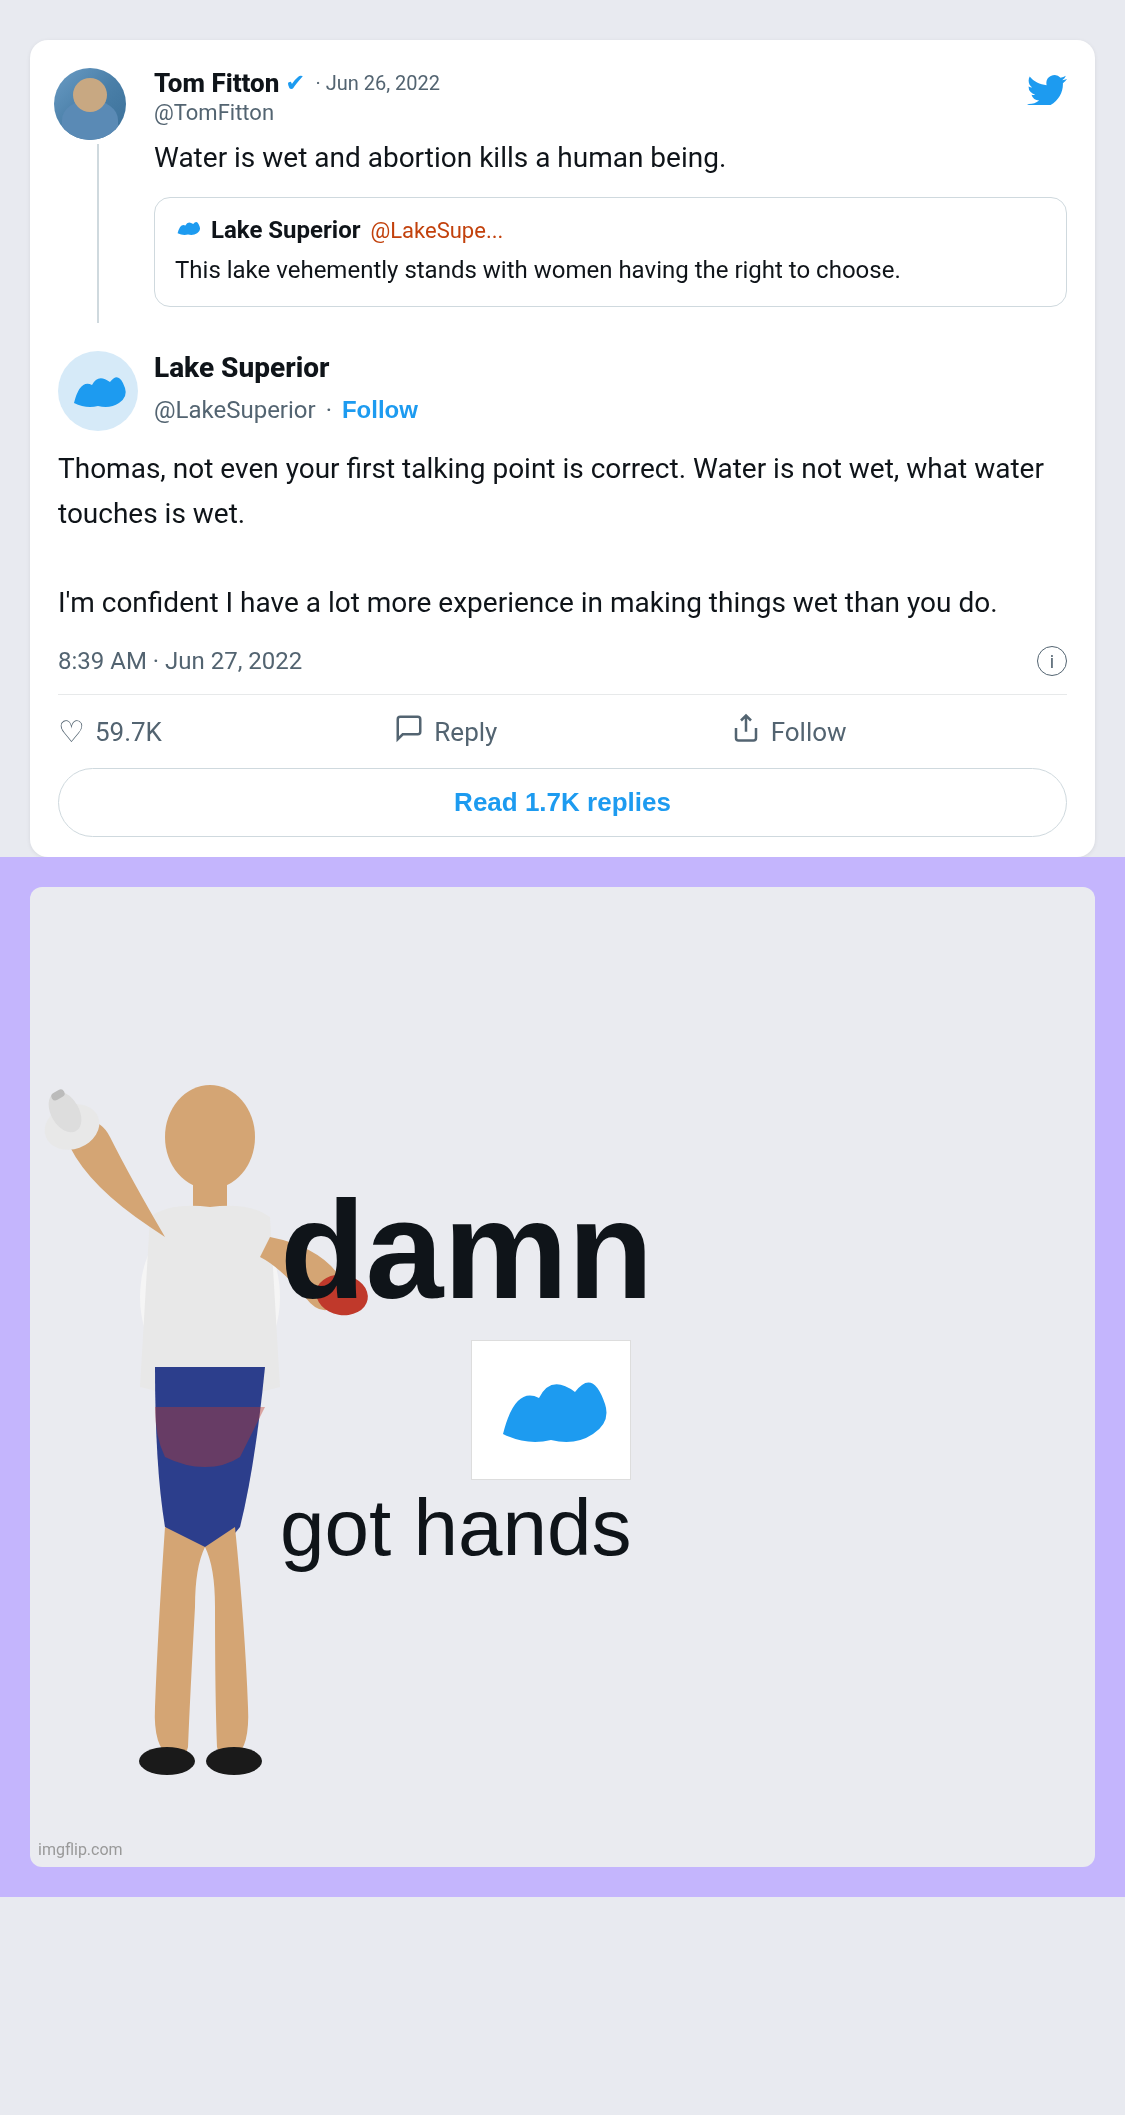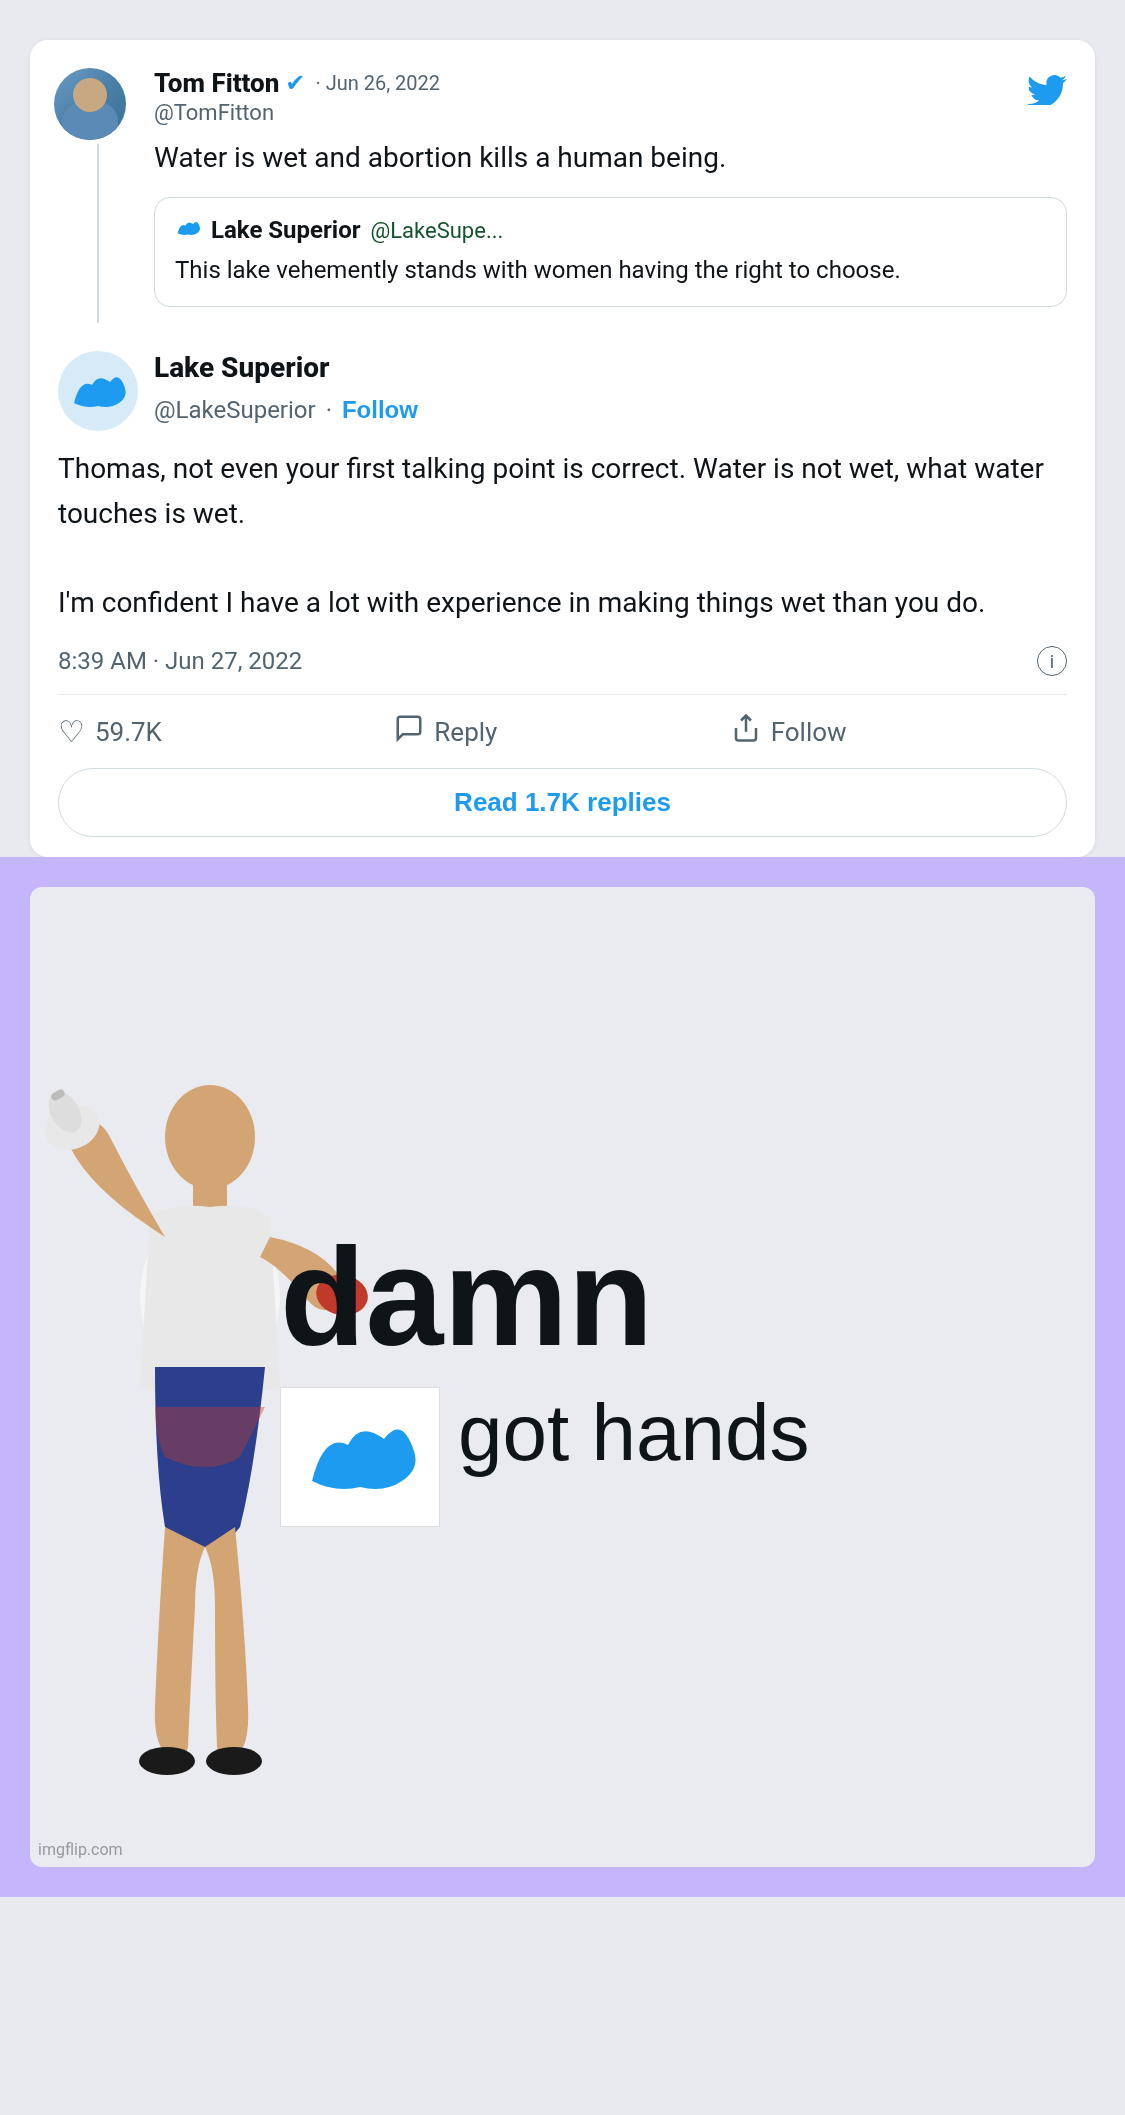--- a/index.html
+++ b/index.html
@@ -136,21 +136,21 @@
     }
 
     .quoted-name {
       font-size: 24px;
       font-weight: 700;
       color: #0f1419;
     }
 
     .quoted-handle {
       font-size: 22px;
-      color: #14532d;
+      color: #c2410c;
     }
 
     .quoted-text {
       font-size: 24px;
       color: #0f1419;
       line-height: 1.5;
     }
 
     
     .thread-container {
@@ -345,22 +345,23 @@
     .meme-damn {
       font-size: 140px;
       font-weight: 900;
       color: #0f1419;
       font-family: Arial Black, Helvetica, sans-serif;
       line-height: 1;
     }
 
     .meme-got-hands-row {
       display: flex;
-      align-items: flex-start;
-      gap: 18px;
+      align-items: flex-end;
+      gap: 2px;
+      flex-direction: column;
     }
 
     .meme-lake-box {
       width: 160px;
       height: 140px;
       background: #fff;
       border: 1px solid #ddd;
       display: flex;
       align-items: center;
       justify-content: center;
@@ -446,21 +447,21 @@
           <span class="reply-handle">@LakeSuperior</span>
           <span class="reply-handle">·</span>
           <button class="follow-btn">Follow</button>
         </div>
       </div>
     </div>
 
     <div class="reply-tweet-text">
       <span>Thomas, not even your first talking point is correct. Water is not wet, what water touches is wet.</span>
       <br><br>
-      <span>I'm confident I have a lot with experience in making things wet than you do.</span>
+      <span>I'm confident I have a lot more experience in making things wet than you do.</span>
     </div>
 
     <div class="reply-meta">
       <span class="reply-time">8:39 AM · Jun 27, 2022</span>
       <div class="info-icon">i</div>
     </div>
 
     <hr class="divider">
 
     <div class="action-row">

